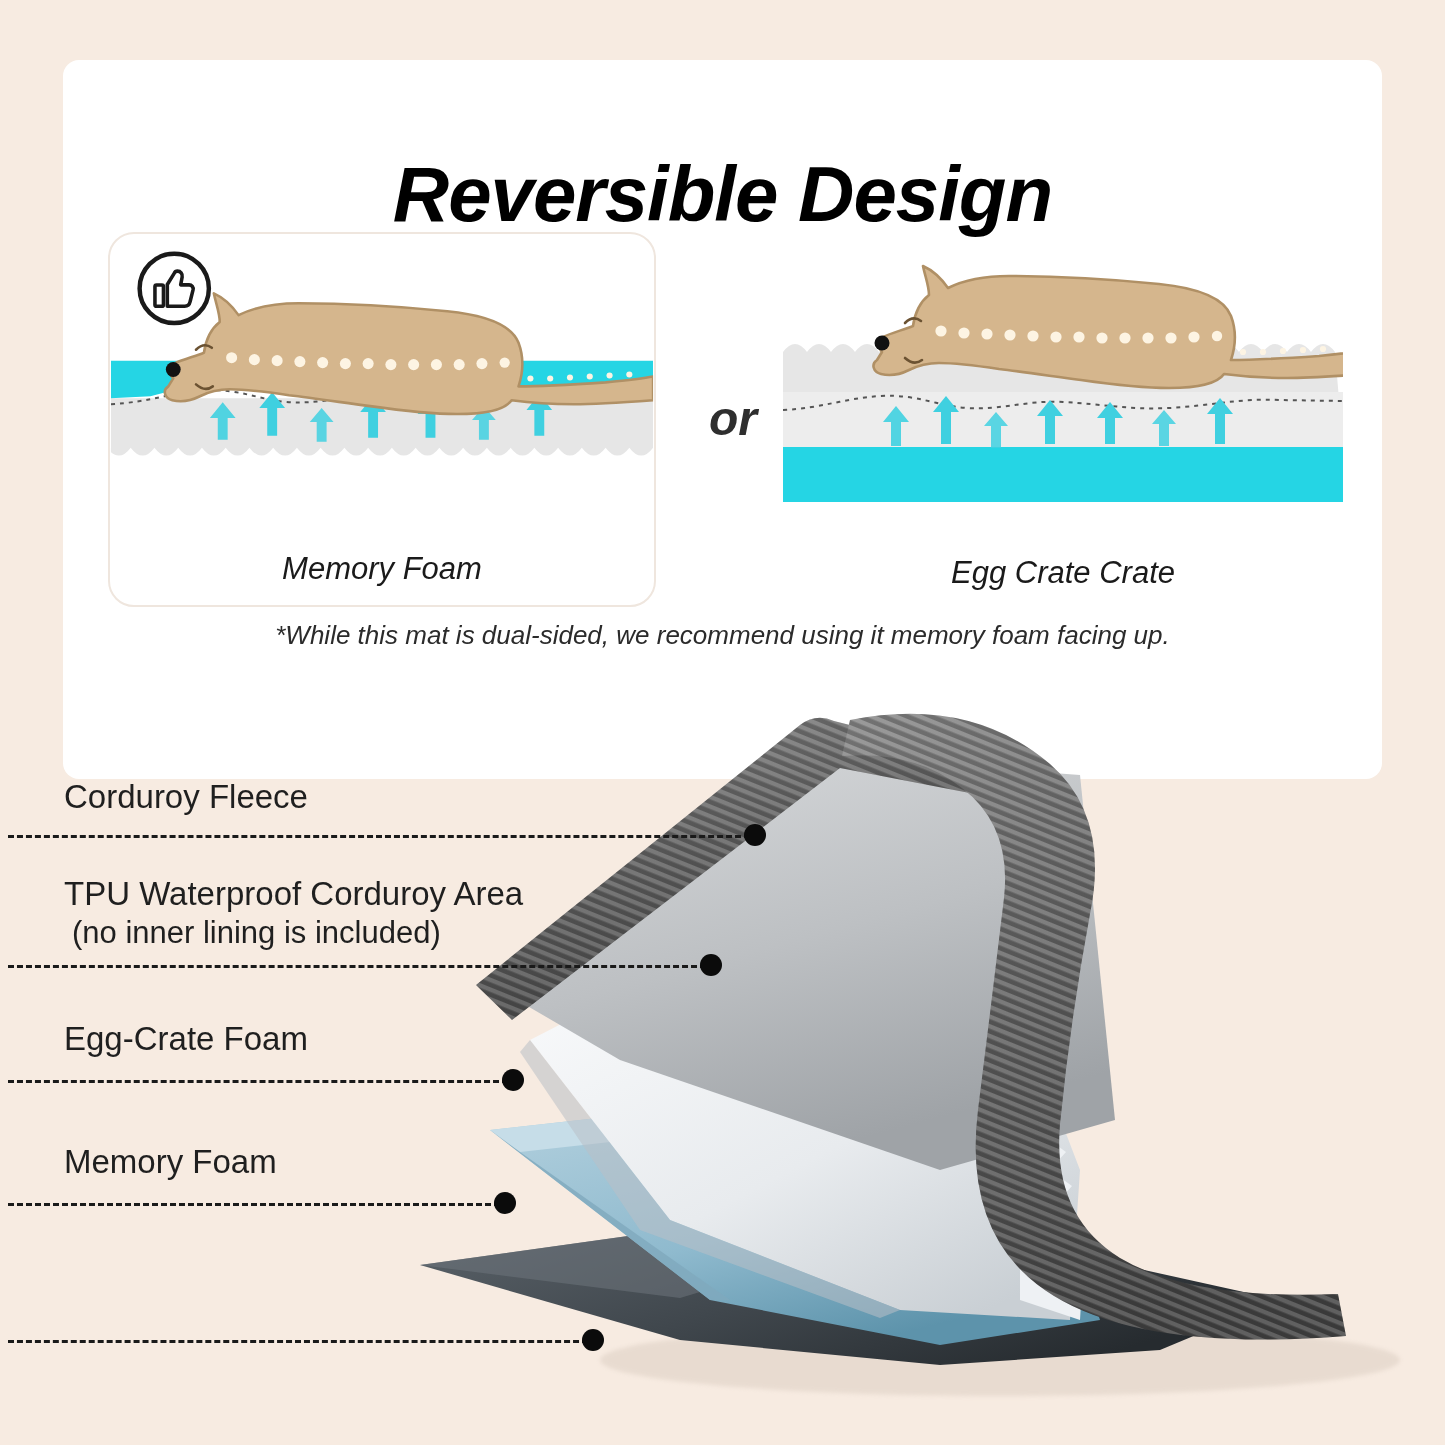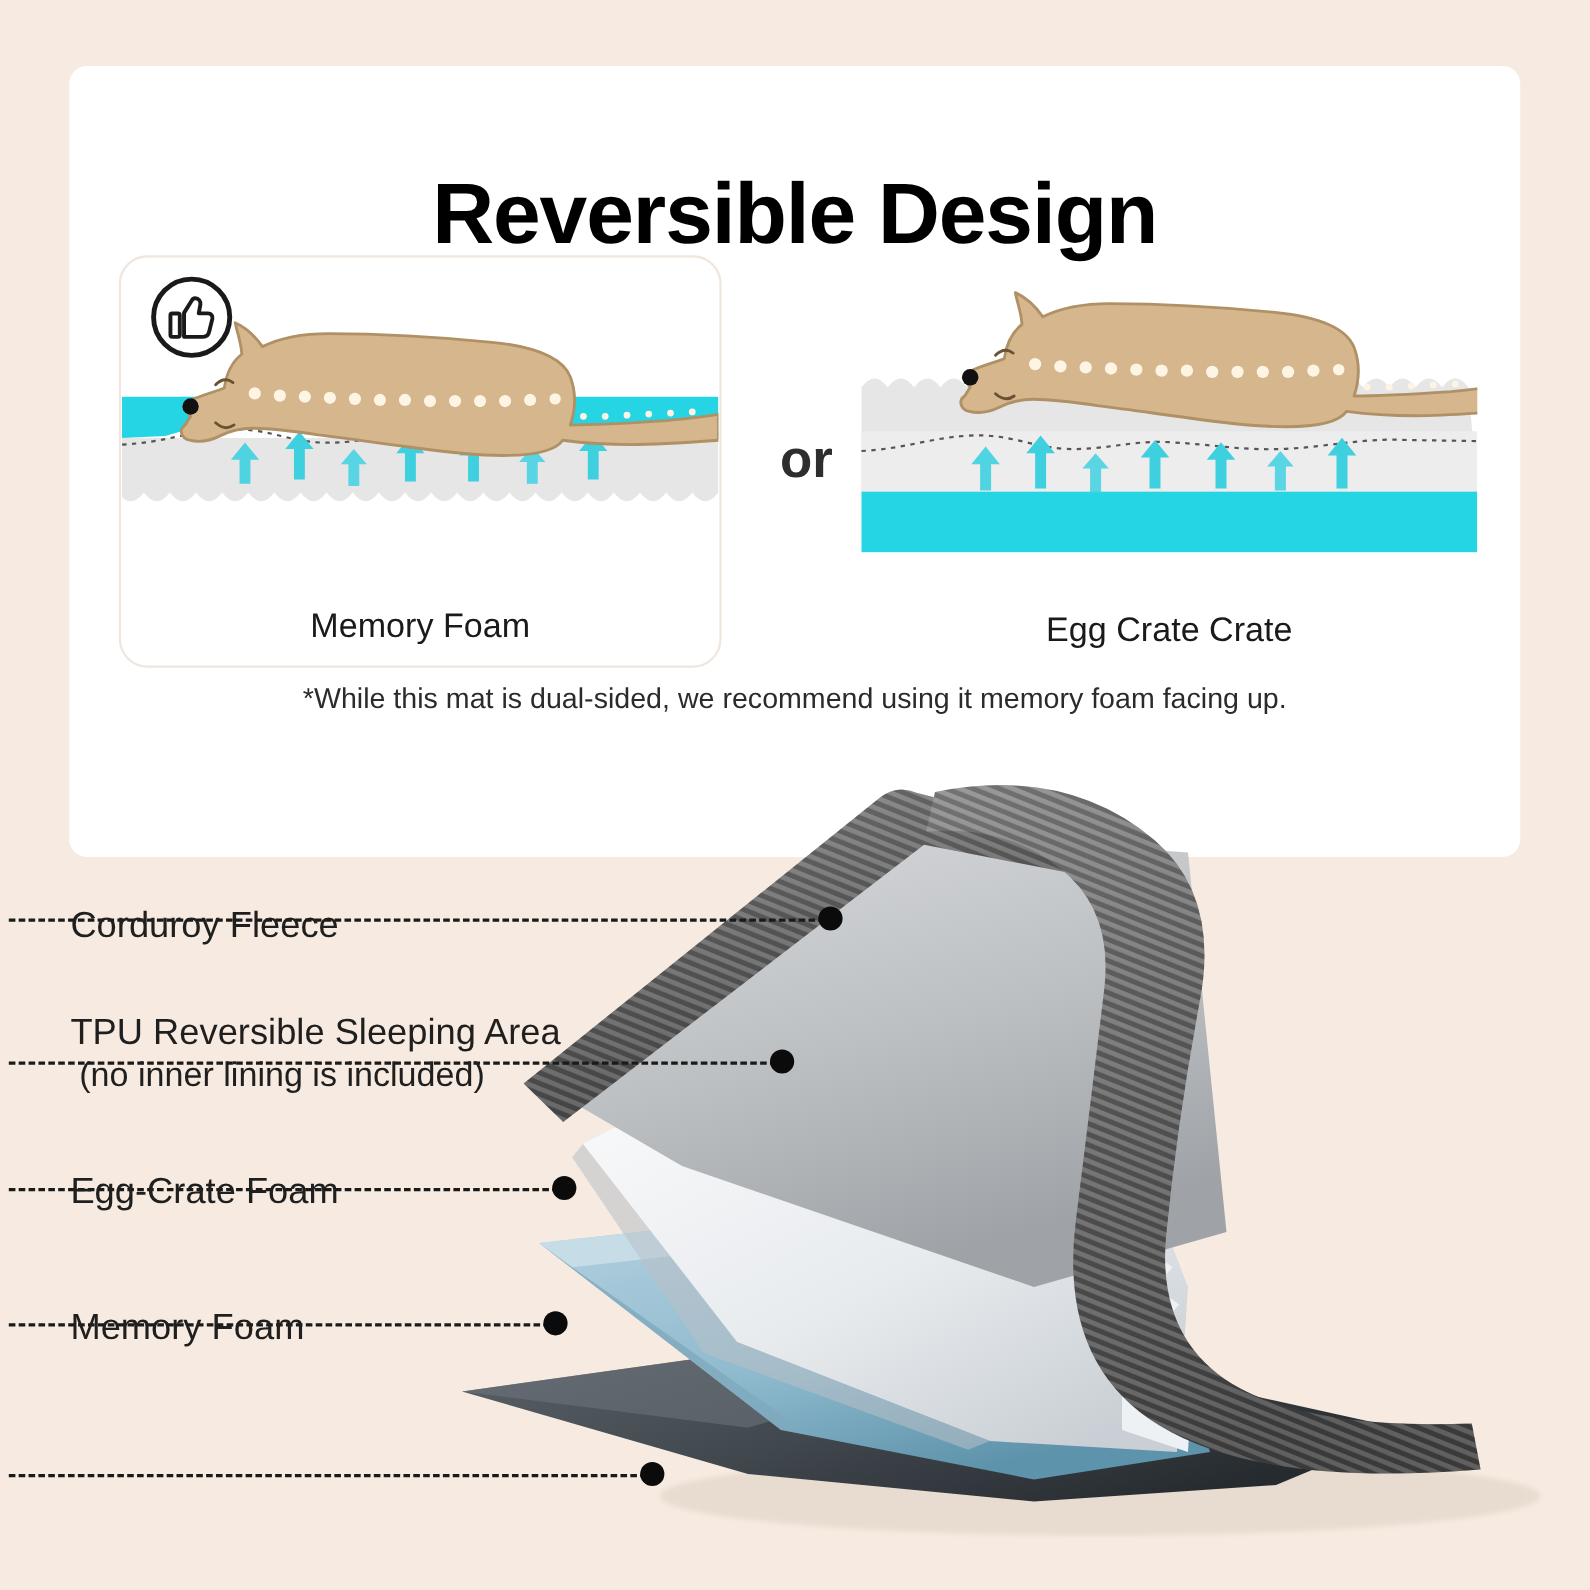--- a/index.html
+++ b/index.html
@@ -18,20 +18,21 @@
   
   .top-card {
     position: absolute;
     left: 63px;
     top: 60px;
     width: 1319px;
     height: 719px;
     background: #ffffff;
     border-radius: 16px;
     box-sizing: border-box;
+    font-style: italic;
   }
 
   .title {
     position: absolute;
     left: 0;
     top: 95px;
     width: 100%;
     text-align: center;
     font-size: 78px;
     font-weight: bold;
@@ -110,21 +111,20 @@
   .lower {
     position: absolute;
     left: 0;
     top: 700px;
     width: 1445px;
     height: 745px;
   }
 
   .callout {
     position: absolute;
-    margin-top: 44px;
   }
   .callout .label {
     font-size: 33px;
     color: #1f1f1f;
     white-space: nowrap;
     line-height: 1.18;
   }
   .callout .sublabel {
     font-size: 31px;
     color: #1f1f1f;
@@ -447,21 +447,21 @@
   <div class="leader-dot" style="left:494px; top:492px;"></div>
 
   <div class="leader" style="left:8px; top:640px; width:580px;"></div>
   <div class="leader-dot" style="left:582px; top:629px;"></div>
 
   <div class="callout" style="left:64px; top:78px;">
     <div class="label">Corduroy Fleece</div>
   </div>
 
   <div class="callout" style="left:64px; top:175px;">
-    <div class="label">TPU Reversible Sleeping Area</div>
+    <div class="label">TPU Waterproof Corduroy Area</div>
     <div class="sublabel">(no inner lining is included)</div>
   </div>
 
   <div class="callout" style="left:64px; top:320px;">
     <div class="label">Egg-Crate Foam</div>
   </div>
 
   <div class="callout" style="left:64px; top:443px;">
     <div class="label">Memory Foam</div>
   </div>

